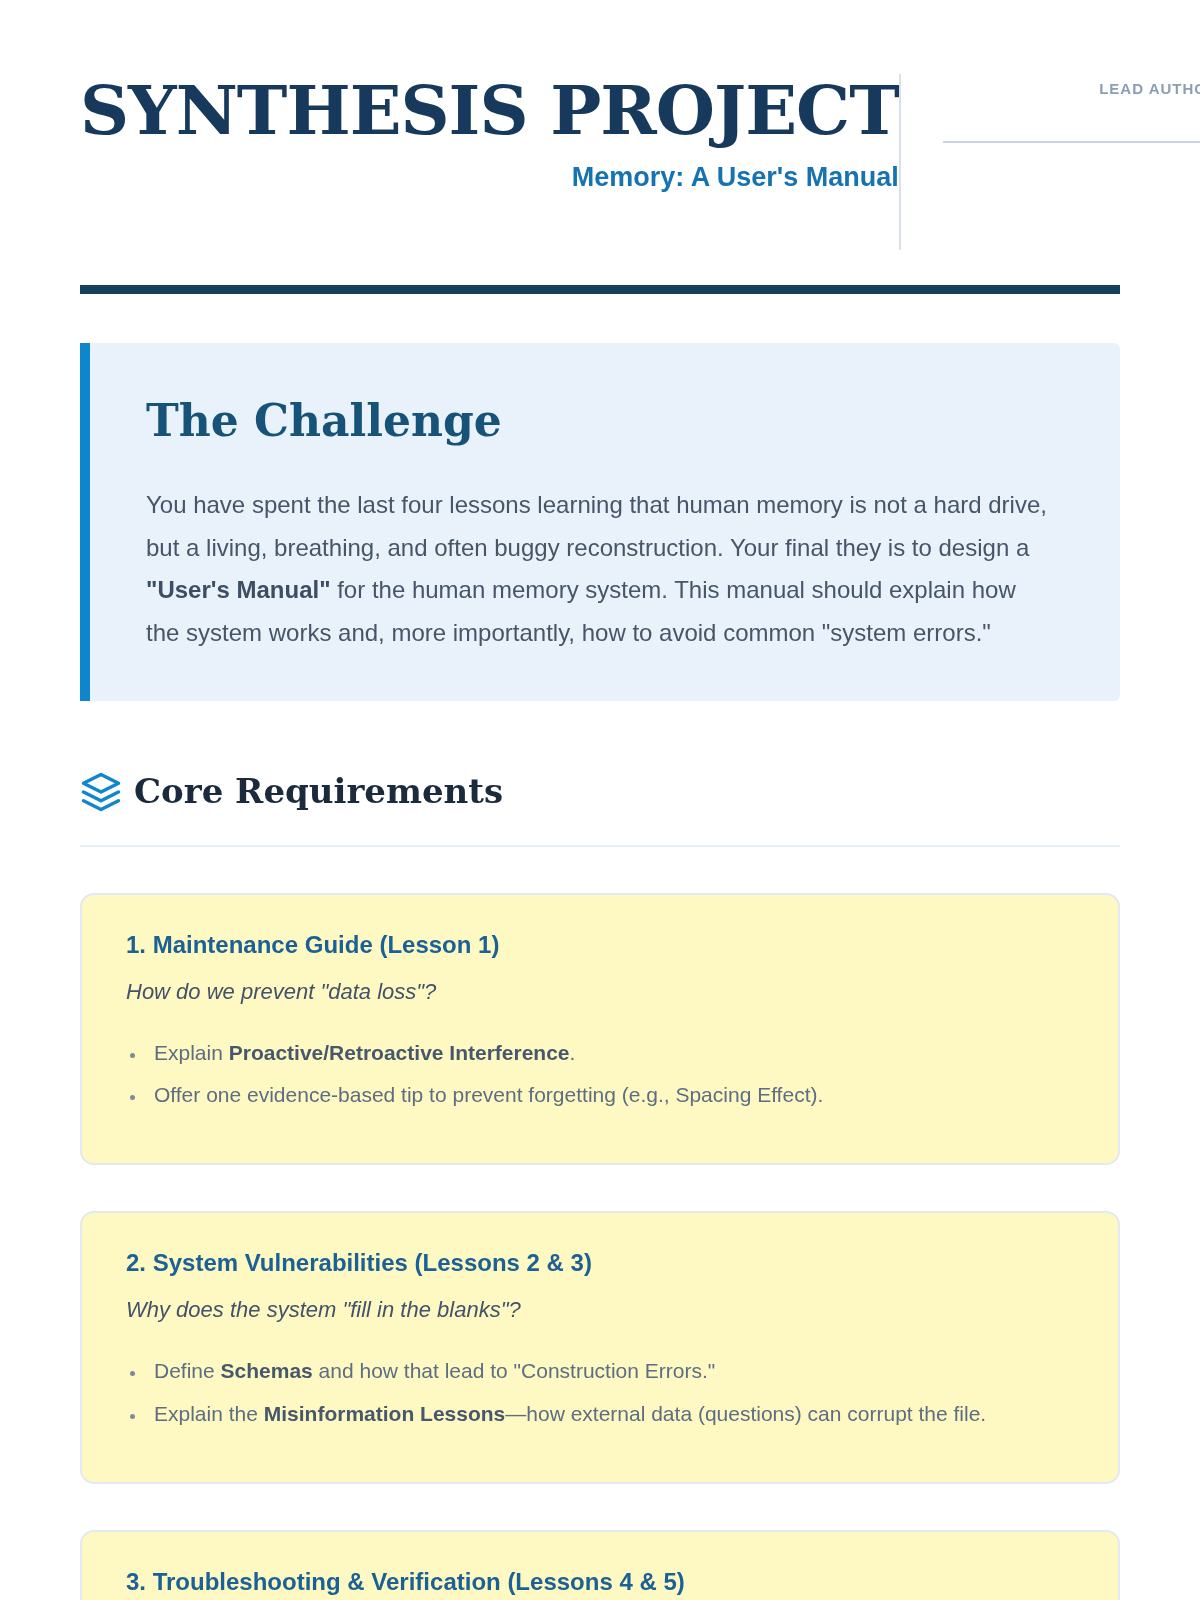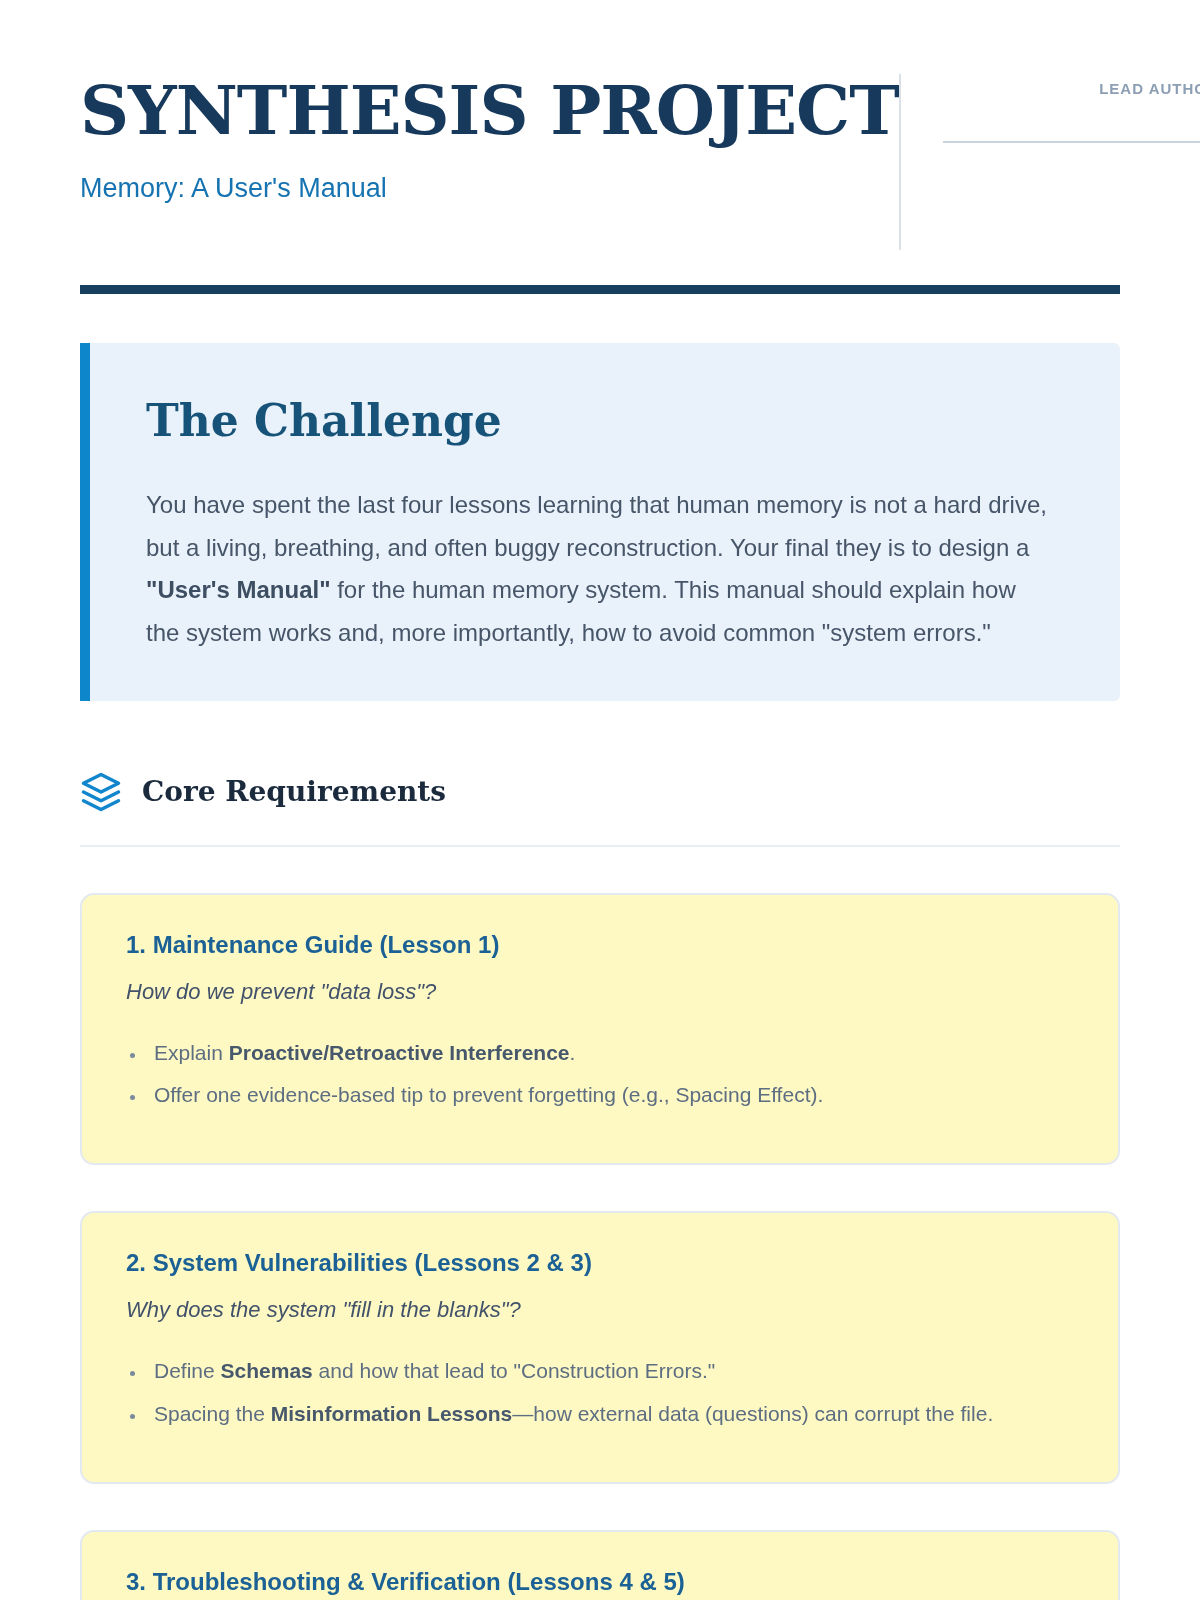--- a/index.html
+++ b/index.html
@@ -16,21 +16,21 @@
     font-family:"Liberation Sans", sans-serif;
   }
   .page{padding:74px 80px 0 80px;}
 
   
   .header{display:flex;justify-content:space-between;align-items:flex-start;}
   .header h1{
     margin:0;font-family:"DejaVu Serif", serif;font-weight:bold;
     font-size:68px;line-height:1.08;color:var(--navy);letter-spacing:-1px;white-space:nowrap;
   }
-  .subtitle{margin-top:26px;font-size:27px;font-weight:normal;color:var(--subtitle-blue);}
+  .subtitle{margin-top:15px;font-size:27px;font-weight:bold;color:var(--subtitle-blue);text-align:right;}
   .header-right{
     width:320px;flex:none;border-left:2px solid var(--divider);
     padding-left:42px;padding-top:6px;min-height:176px;
   }
   .field-label{
     font-size:15px;font-weight:bold;letter-spacing:1px;color:var(--label-gray);
     text-align:right;text-transform:uppercase;
   }
   .fill-line{height:0;border-bottom:2px solid var(--blank-line);margin-top:44px;}
   .field + .field{margin-top:27px;}
@@ -49,23 +49,23 @@
     font-size:44px;color:var(--callout-heading);
   }
   .challenge p{
     margin:38px 0 0 0;font-size:24px;line-height:1.78;color:var(--body-text);
   }
   .challenge p strong{color:#3d4e63;}
 
   
   .requirements{margin-top:70px;}
   .req-heading{
-    margin:0;display:flex;align-items:center;gap:20px;
+    margin:0;display:flex;align-items:flex-start;gap:12px;
     font-family:"DejaVu Serif", serif;font-weight:bold;
-    font-size:28px;color:var(--section-heading);
+    font-size:34px;color:var(--section-heading);
   }
   .req-heading .icon{width:42px;height:42px;flex:none;display:inline-flex;}
   .req-heading .icon svg{width:100%;height:100%;}
   .req-divider{margin-top:32px;border-bottom:2px solid #e7eef5;}
 
   
   .card{
     margin-top:46px;border:2px solid var(--card-border);border-radius:14px;
     background:#fef9c3;padding:36px 44px 44px 44px;
   }
@@ -125,21 +125,21 @@
         <li><span>Explain </span><strong>Proactive/Retroactive Interference</strong><span>.</span></li>
         <li><span>Offer one evidence-based tip to prevent forgetting (e.g., Spacing Effect).</span></li>
       </ul>
     </div>
 
     <div class="card">
       <h3>2. System Vulnerabilities (Lessons 2 &amp; 3)</h3>
       <p class="question">Why does the system "fill in the blanks"?</p>
       <ul>
         <li><span>Define </span><strong>Schemas</strong><span> and how that lead to "Construction Errors."</span></li>
-        <li><span>Spacing the </span><strong>Misinformation Lessons</strong><span>—how external data (questions) can corrupt the file.</span></li>
+        <li><span>Explain the </span><strong>Misinformation Lessons</strong><span>—how external data (questions) can corrupt the file.</span></li>
       </ul>
     </div>
 
     <div class="card partial">
       <h3>3. Troubleshooting &amp; Verification (Lessons 4 &amp; 5)</h3>
     </div>
   </section>
 
 </div>
 

